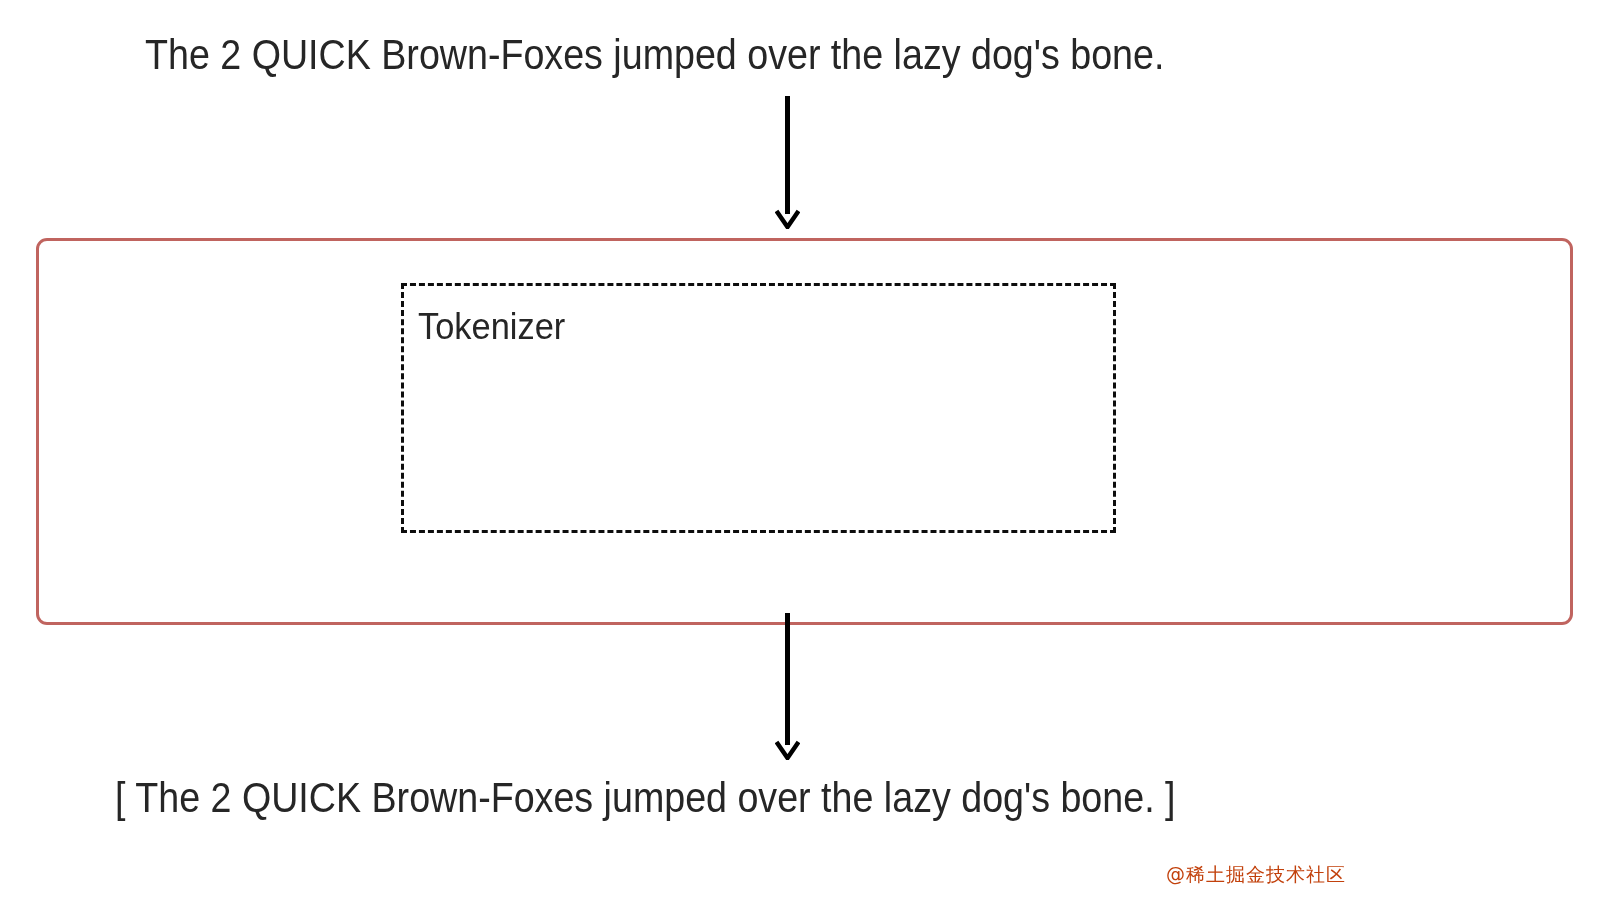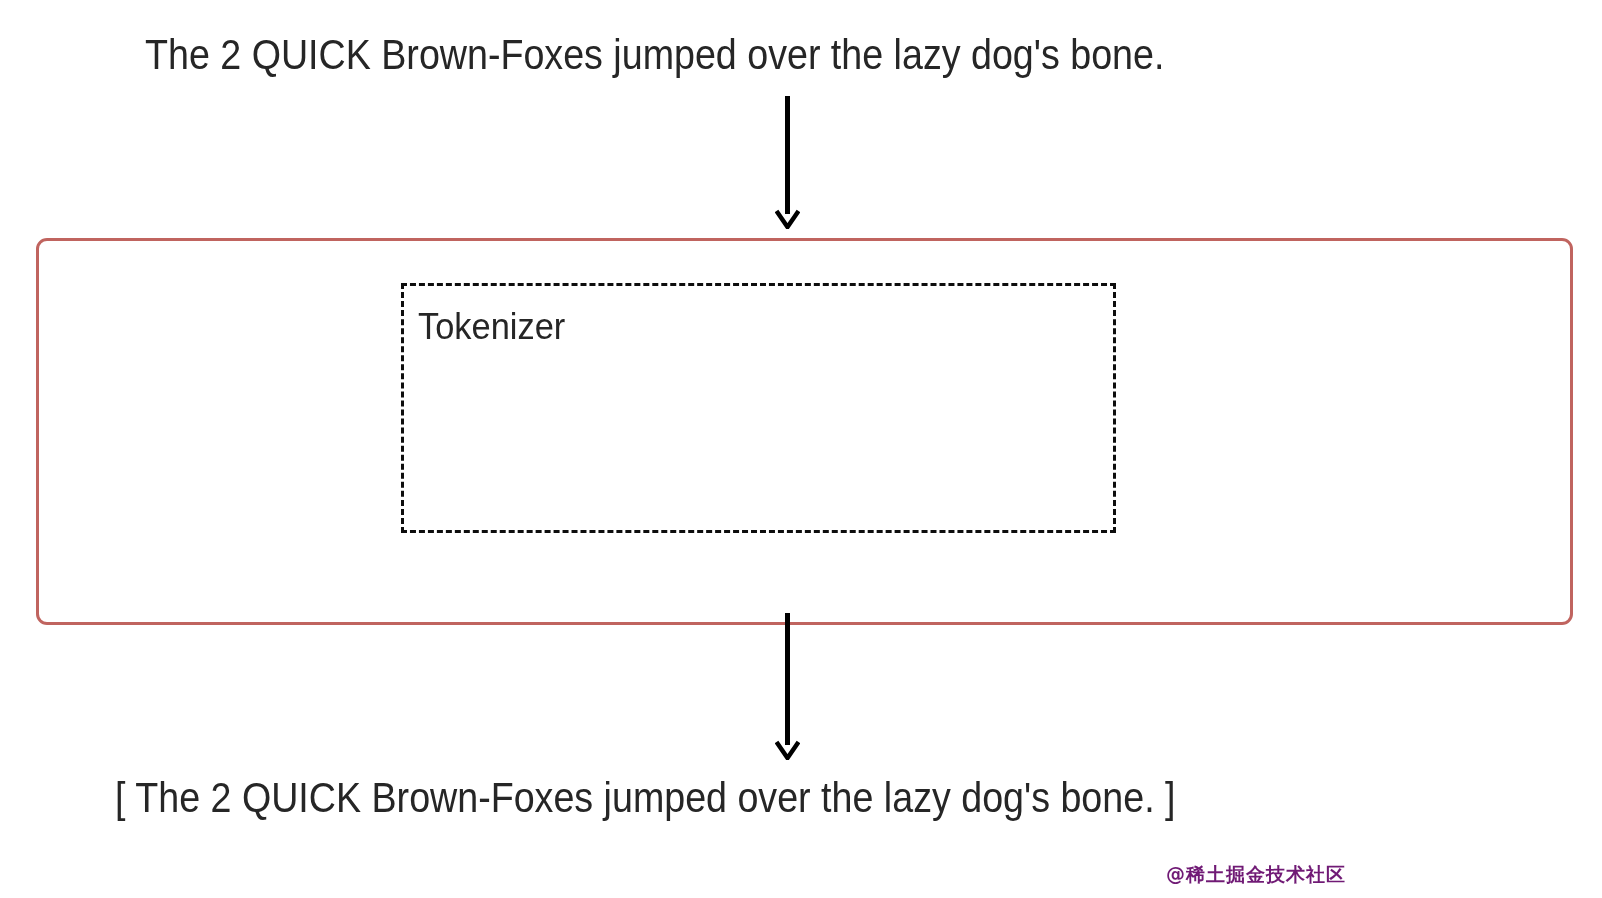--- a/index.html
+++ b/index.html
@@ -143,26 +143,25 @@
     white-space: nowrap;
     transform: scaleX(0.95);
   }
 
   
   #watermark {
     position: absolute;
     right: 14px;
     bottom: 10px;
     font-size: 19px;
-    color: #701a75;
+    color: #c2410c;
     letter-spacing: 1px;
     white-space: nowrap;
     user-select: none;
     font-family: "DejaVu Sans", "Liberation Sans", sans-serif;
-    font-weight: bold;
   }
 </style>
 </head>
 <body>
 
 <div id="diagram-canvas">
 
   <div class="flow-text" id="input-text">The 2 QUICK Brown-Foxes jumped over the lazy dog's bone.</div>
 
   <div class="arrow" id="arrow-top">

